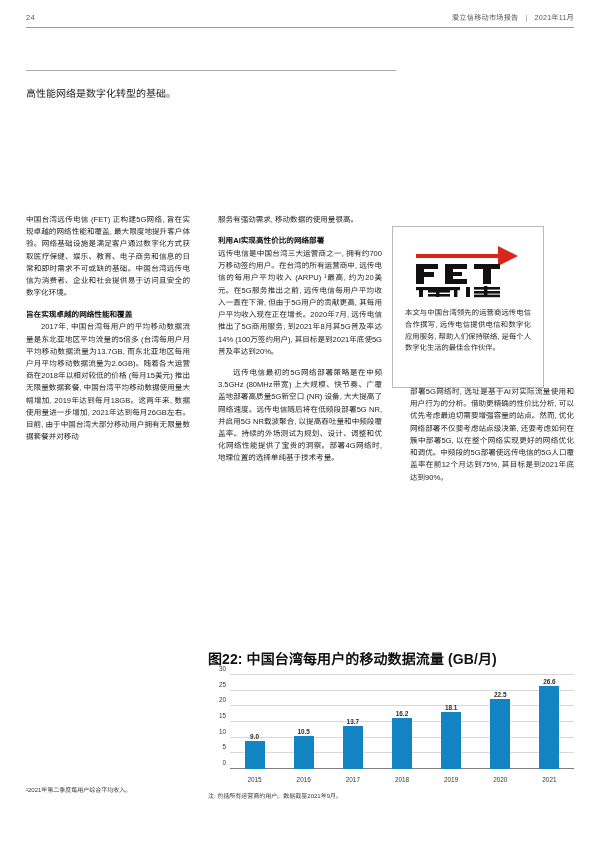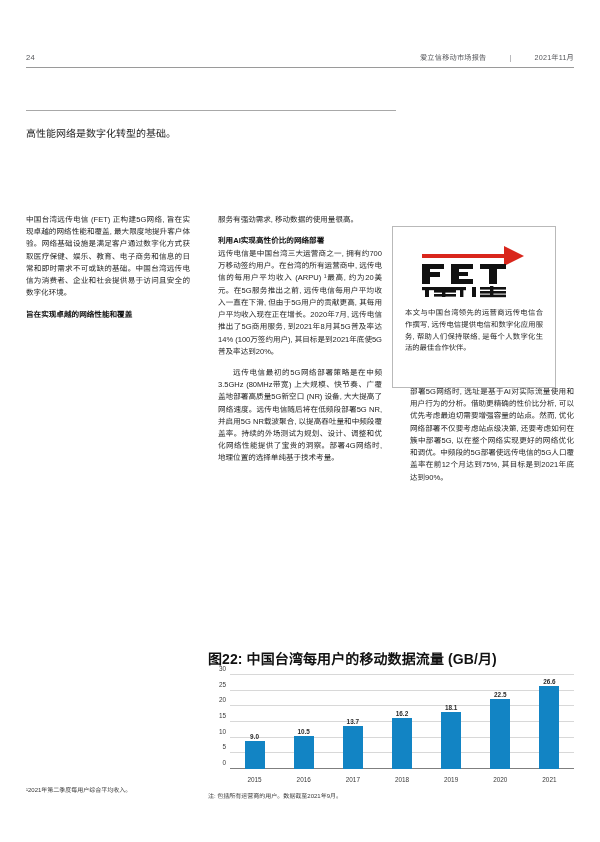--- a/index.html
+++ b/index.html
@@ -32,21 +32,21 @@
     align-items: baseline;
     justify-content: space-between;
     padding-top: 12px;
     padding-bottom: 5px;
     border-bottom: 1px solid #9a9a9a;
     font-size: 7.2px;
     color: #55565a;
     letter-spacing: .2px;
   }
   .runhead .folio { font-size: 7.6px; color: #55565a; }
-  .runhead .rh-right { display: flex; align-items: center; gap: 23px; margin-top: 40px; }
+  .runhead .rh-right { display: flex; align-items: center; gap: 7px; }
   .runhead .rh-sep { color: #8a8b8f; }
 
   
   .headline {
     margin: 0;
     padding-top: 22px;
     font-size: 30px;
     line-height: 1.22;
     font-weight: 700;
     letter-spacing: -0.2px;
@@ -110,21 +110,21 @@
     font-size: 6px;
     line-height: 1.5;
     color: #3a3a3a;
   }
 
   
   .fetbox {
     position: absolute;
     left: 392px;
     top: 226px;
-    width: 164px;
+    width: 152px;
     height: 162px;
     box-sizing: border-box;
     border: 1px solid #b9b9b9;
     background: #fff;
     padding: 10px 12px 10px 12px;
     display: flex;
     flex-direction: column;
   }
   .fet-logo {
     width: 100%;
@@ -252,20 +252,21 @@
   <div class="deck-wrap">
     <div class="deck-rule"></div>
     <p class="deck">高性能网络是数字化转型的基础。</p>
   </div>
 
   <div class="cols">
 
     <div class="col">
       <p>中国台湾远传电信 (FET) 正构建5G网络, 旨在实现卓越的网络性能和覆盖, 最大限度地提升客户体验。网络基础设施是满足客户通过数字化方式获取医疗保健、娱乐、教育、电子商务和信息的日常和即时需求不可或缺的基础。中国台湾远传电信为消费者、企业和社会提供易于访问且安全的数字化环境。</p>
       <h3>旨在实现卓越的网络性能和覆盖</h3>
+      <p class="indent">2017年, 中国台湾每用户的平均移动数据流量是东北亚地区平均流量的5倍多 (台湾每用户月平均移动数据流量为13.7GB, 而东北亚地区每用户月平均移动数据流量为2.6GB)。随着各大运营商在2018年以相对较低的价格 (每月15美元) 推出无限量数据套餐, 中国台湾平均移动数据使用量大幅增加, 2019年达到每月18GB。这两年来, 数据使用量进一步增加, 2021年达到每月26GB左右。目前, 由于中国台湾大部分移动用户拥有无限量数据套餐并对移动</p>
     </div>
 
     <div class="col">
       <p>服务有强劲需求, 移动数据的使用量很高。</p>
       <h3>利用AI实现高性价比的网络部署</h3>
       <p>远传电信是中国台湾三大运营商之一, 拥有约700万移动签约用户。在台湾的所有运营商中, 远传电信的每用户平均收入 (ARPU) ¹最高, 约为20美元。在5G服务推出之前, 远传电信每用户平均收入一直在下滑, 但由于5G用户的贡献更高, 其每用户平均收入现在正在增长。2020年7月, 远传电信推出了5G商用服务, 到2021年8月其5G普及率达14% (100万签约用户), 其目标是到2021年底使5G普及率达到20%。</p>
       <p class="indent">远传电信最初的5G网络部署策略是在中频3.5GHz (80MHz带宽) 上大规模、快节奏、广覆盖地部署高质量5G新空口 (NR) 设备, 大大提高了网络速度。远传电信随后将在低频段部署5G NR, 并启用5G NR载波聚合, 以提高吞吐量和中频段覆盖率。持续的外场测试为规划、设计、调整和优化网络性能提供了宝贵的洞察。部署4G网络时, 地理位置的选择单纯基于技术考量。</p>
     </div>
 
     <div class="col">

